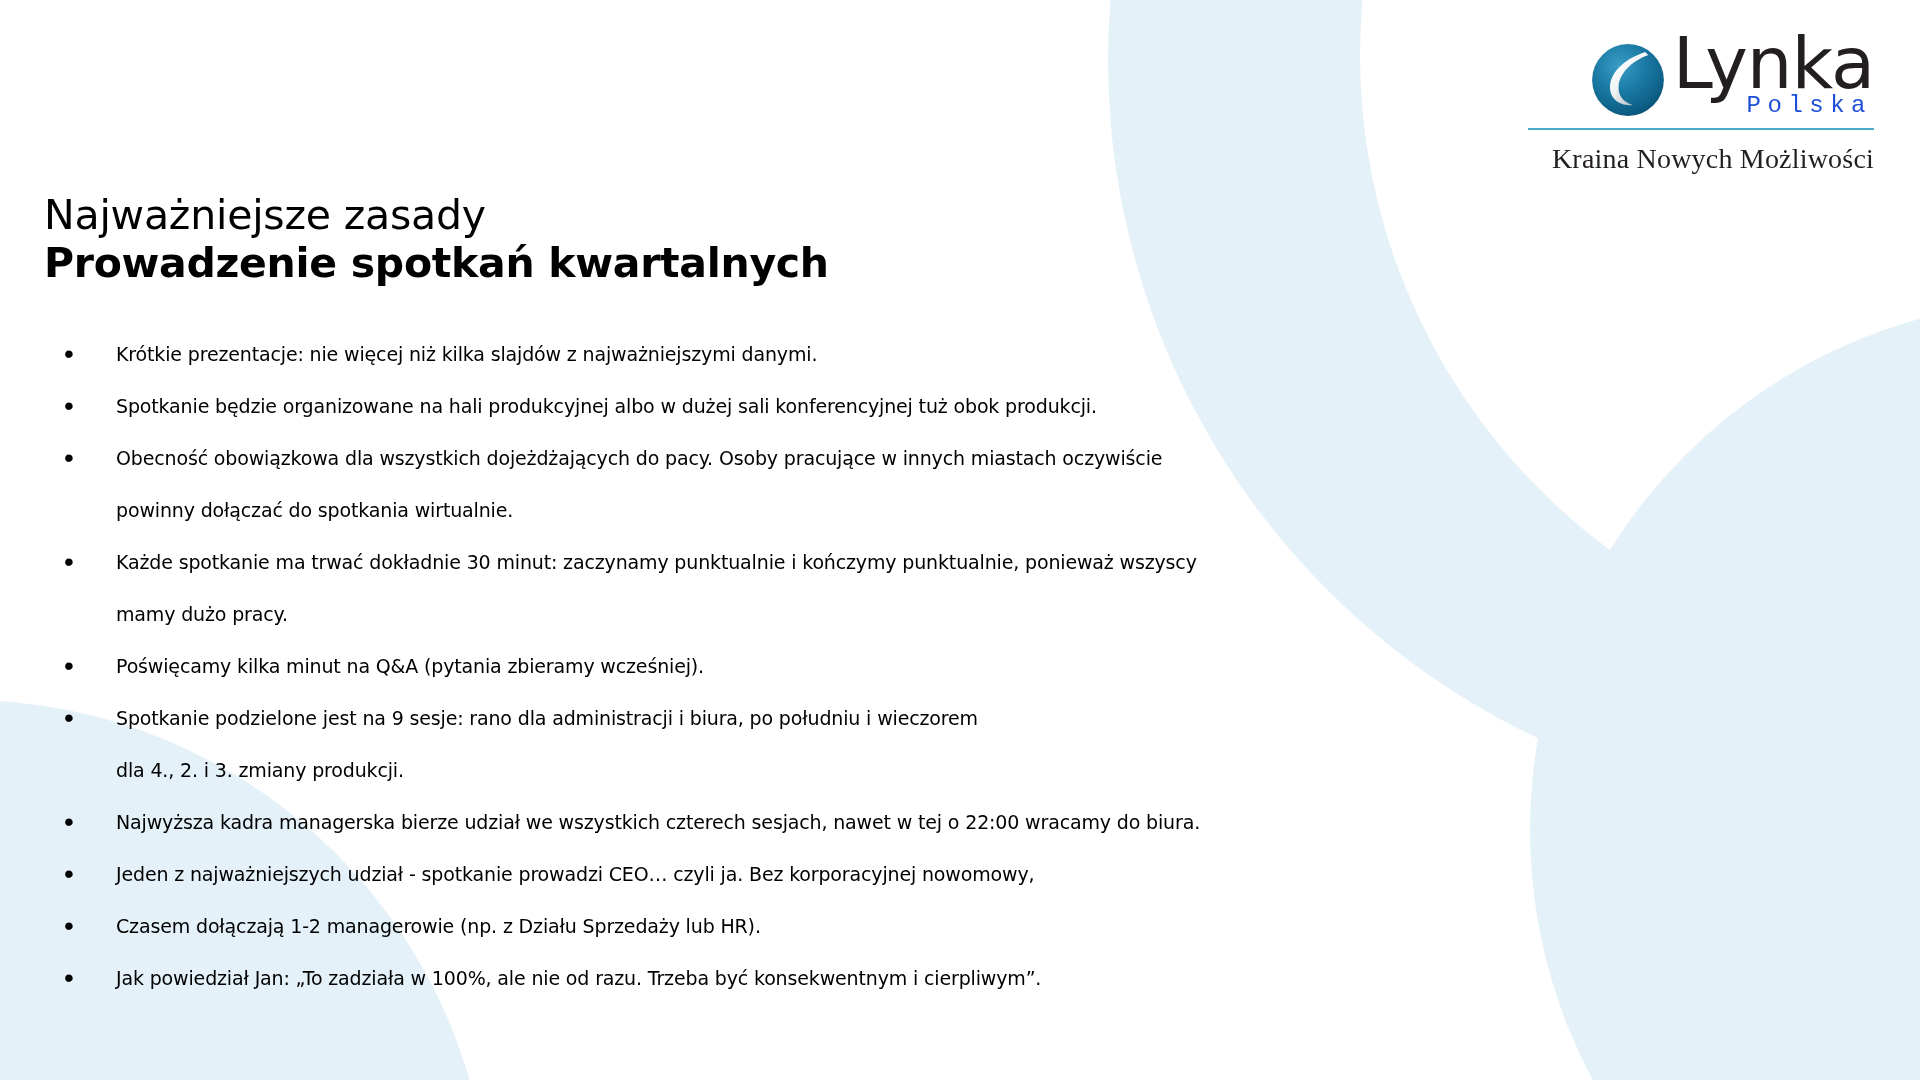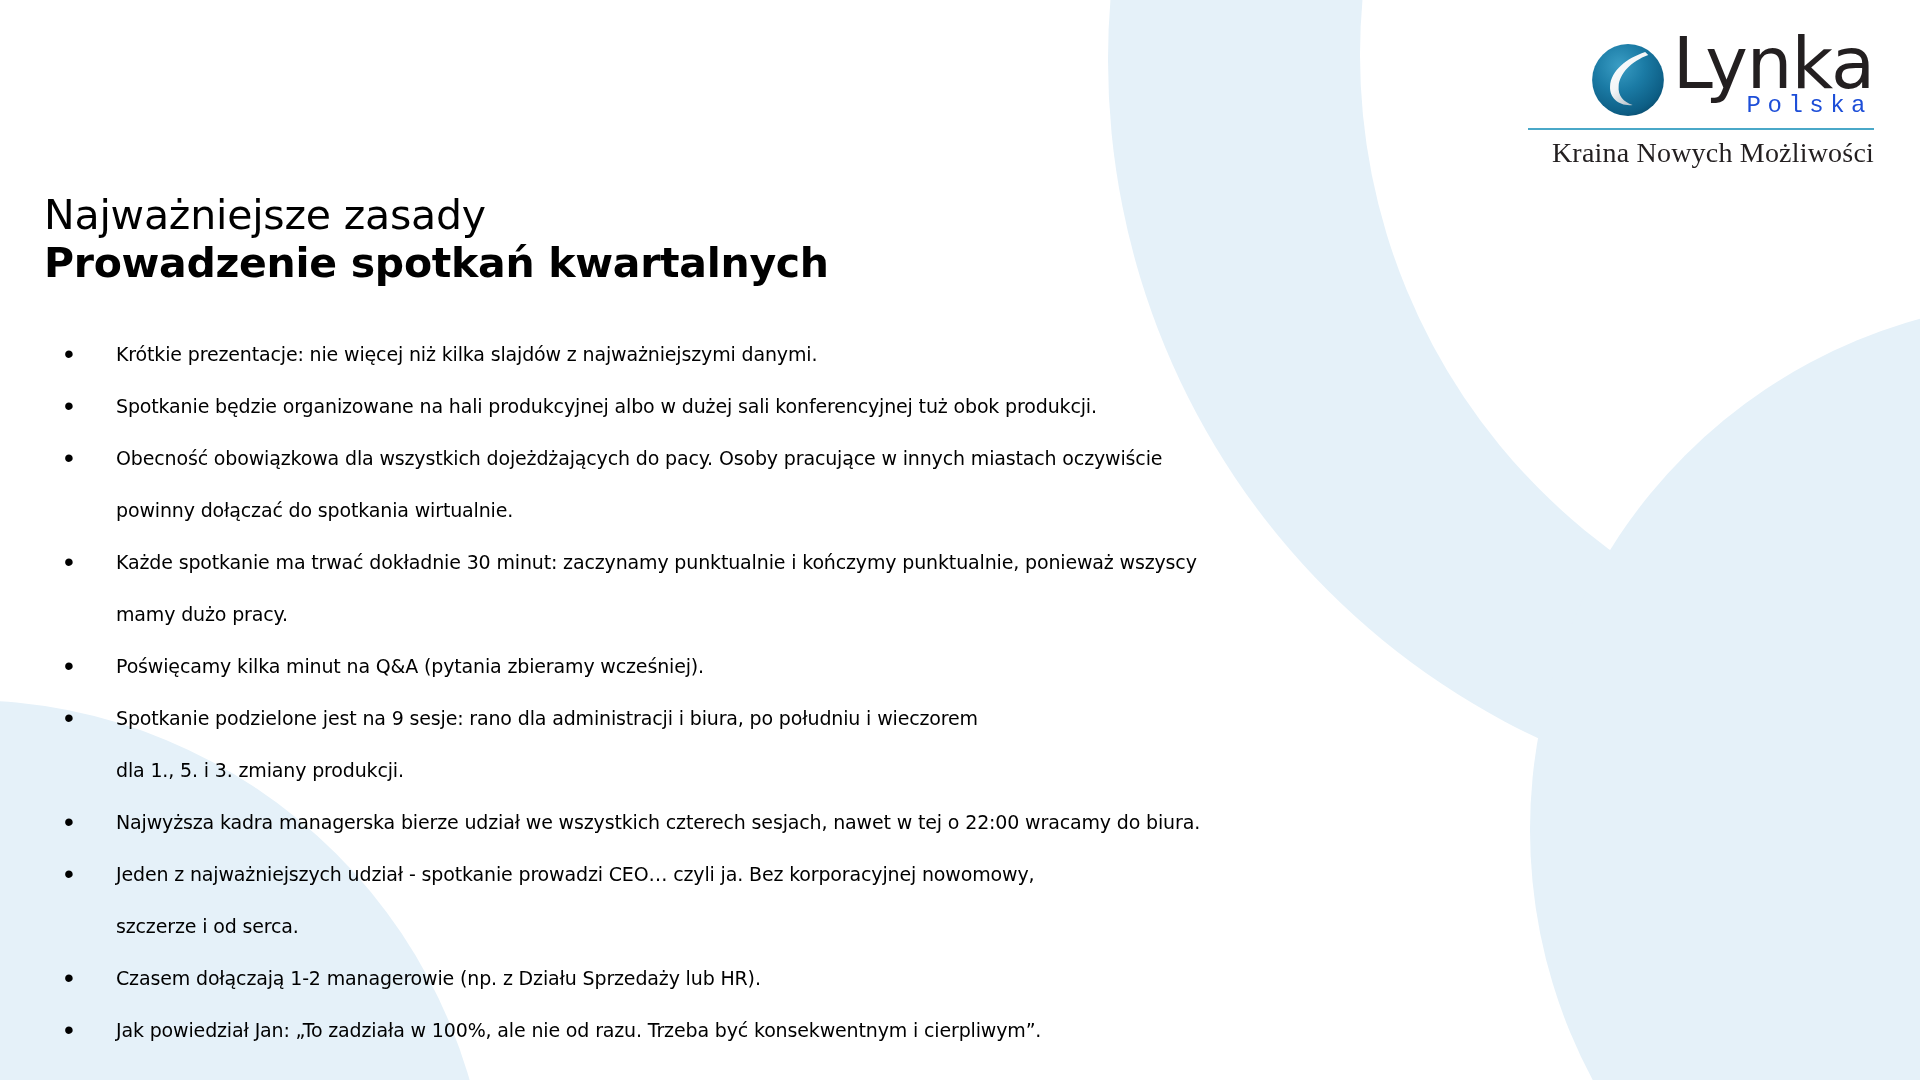--- a/index.html
+++ b/index.html
@@ -114,21 +114,21 @@
   .logo-rule {
     height: 2px;
     background: #4aa8c8;
     margin-top: 9px;
     margin-left: 16px;
   }
   .logo-tagline {
     font-family: "Liberation Serif", "DejaVu Serif", serif;
     font-size: 28px;
     color: #231f20;
-    margin-top: 7px;
+    margin-top: 13px;
     letter-spacing: 0.2px;
     white-space: nowrap;
   }
 
   
   #title-area {
     position: absolute;
     left: 44px;
     top: 190px;
     width: 1100px;
@@ -259,34 +259,30 @@
       <div class="bullet-row">
         <div class="bullet-dot">•</div>
         <div class="bullet-body">Poświęcamy kilka minut na Q&amp;A (pytania zbieramy wcześniej).</div>
       </div>
       <div class="bullet-row">
         <div class="bullet-dot">•</div>
         <div class="bullet-body">Spotkanie podzielone jest na 9 sesje: rano dla administracji i biura, po południu i wieczorem</div>
       </div>
       <div class="bullet-row bullet-cont">
         <div class="bullet-dot">•</div>
-        <div class="bullet-body">dla 1., 5. i 3. zmiany produkcji.</div>
+        <div class="bullet-body">dla 4., 2. i 3. zmiany produkcji.</div>
       </div>
       <div class="bullet-row">
         <div class="bullet-dot">•</div>
         <div class="bullet-body">Najwyższa kadra managerska bierze udział we wszystkich czterech sesjach, nawet w tej o 22:00 wracamy do biura.</div>
       </div>
       <div class="bullet-row">
         <div class="bullet-dot">•</div>
         <div class="bullet-body">Jeden z najważniejszych udział - spotkanie prowadzi CEO… czyli ja. Bez korporacyjnej nowomowy,</div>
       </div>
-      <div class="bullet-row bullet-cont">
-        <div class="bullet-dot">•</div>
-        <div class="bullet-body"> szczerze i od serca.</div>
-      </div>
       <div class="bullet-row">
         <div class="bullet-dot">•</div>
         <div class="bullet-body">Czasem dołączają 1-2 managerowie (np. z Działu Sprzedaży lub HR).</div>
       </div>
       <div class="bullet-row">
         <div class="bullet-dot">•</div>
         <div class="bullet-body">Jak powiedział Jan: „To zadziała w 100%, ale nie od razu. Trzeba być konsekwentnym i cierpliwym”.</div>
       </div>
     </div>
 

